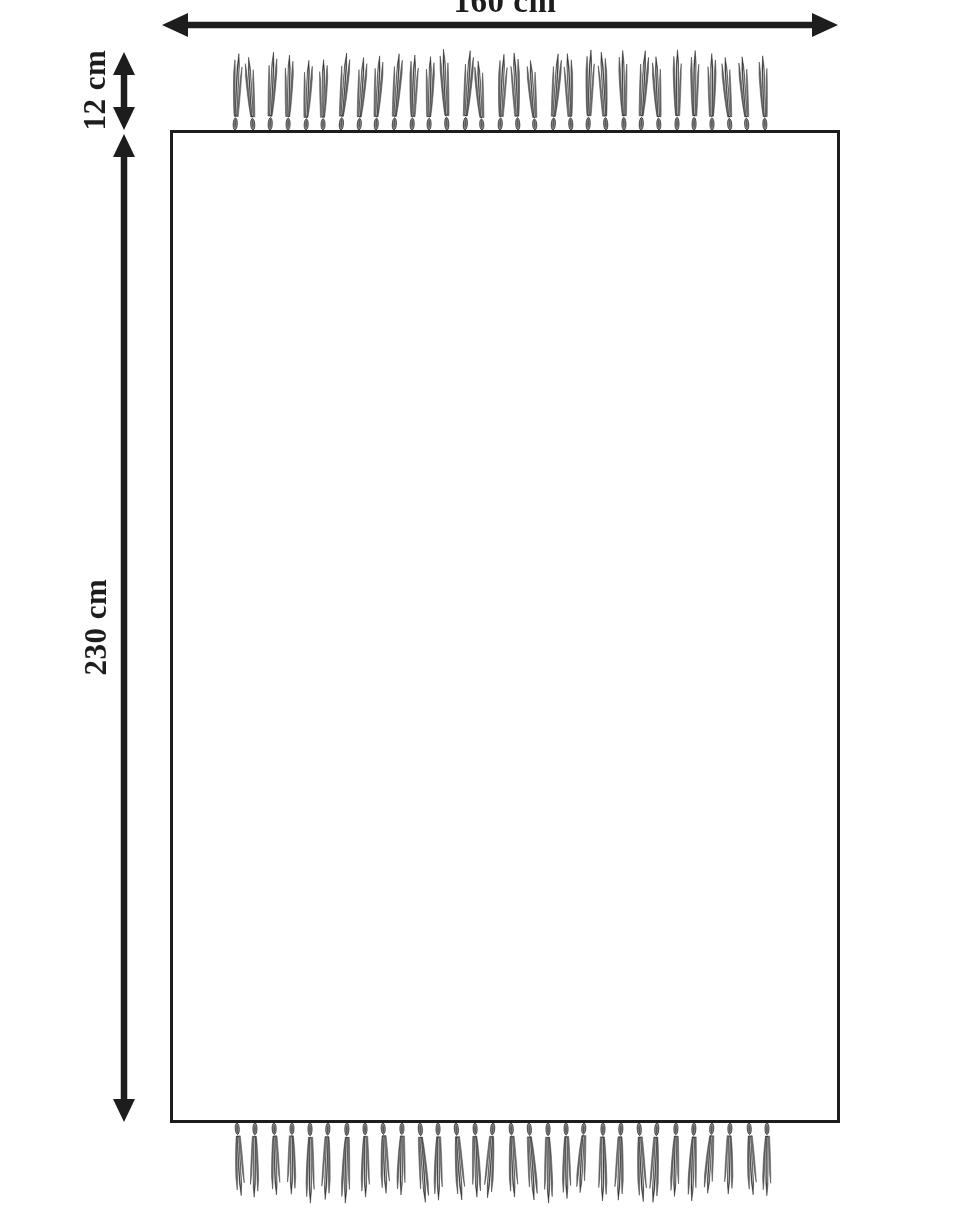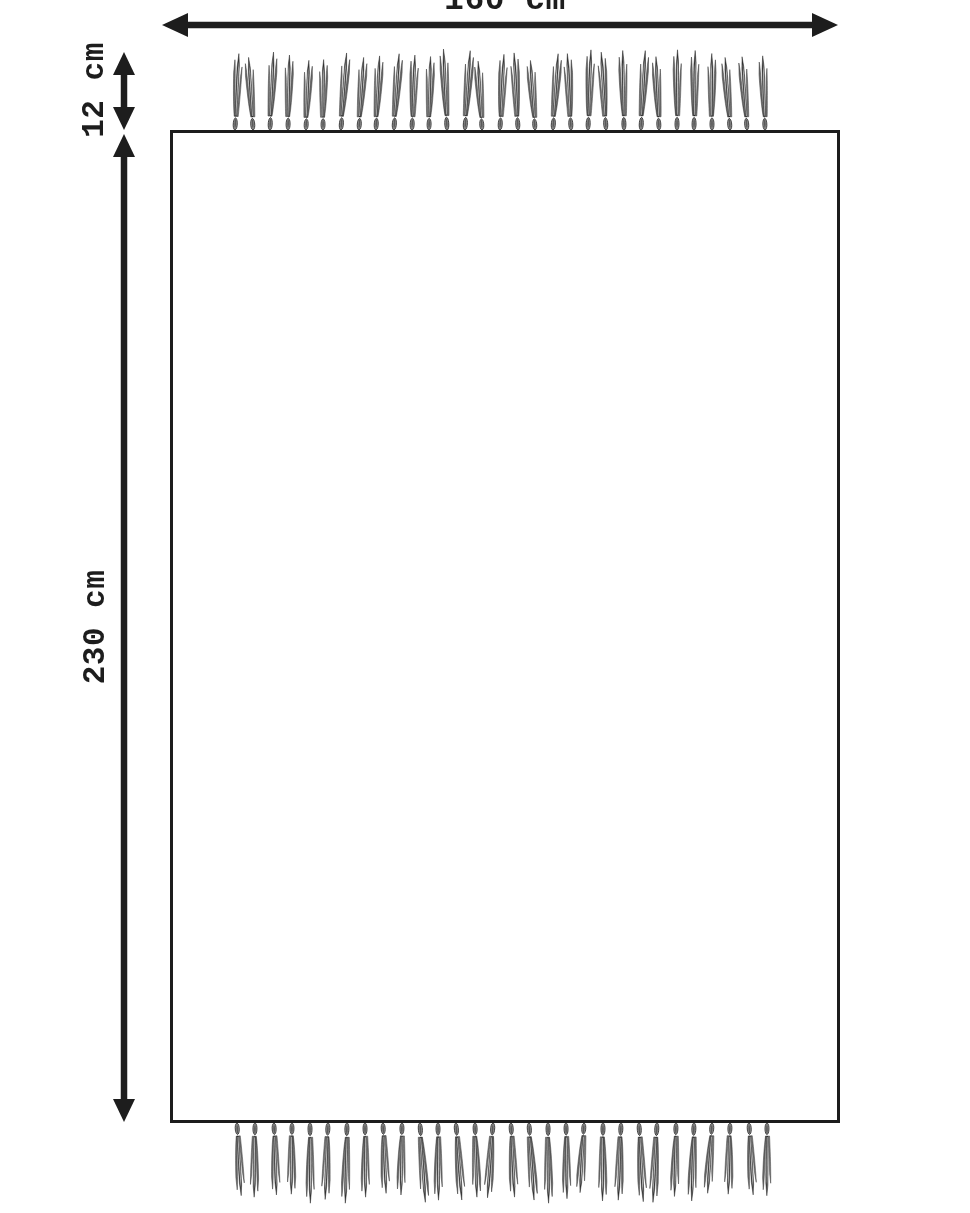--- a/index.html
+++ b/index.html
@@ -1,18 +1,18 @@
 <!DOCTYPE html>
 <html><head>
 <meta charset="utf-8">
 <style>
   html,body{margin:0;padding:0;background:#fff;}
   .canvas{
     position:relative;width:970px;height:1213px;background:#fff;
-    overflow:hidden;font-family:Liberation Mono, monospace;
+    overflow:hidden;font-family:Liberation Serif, serif;
   }
   .rug{
     position:absolute;left:170px;top:130px;width:670px;height:993px;
     border:3px solid #1d1d1d;box-sizing:border-box;background:#fff;
   }
   .arrow{position:absolute;display:block;}
   .arrow-h{left:160px;top:11px;width:680px;height:28px;}
   .arrow-v12{left:110px;top:51px;width:28px;height:80px;}
   .arrow-v230{left:110px;top:133px;width:28px;height:990px;}
   .dim-label{

